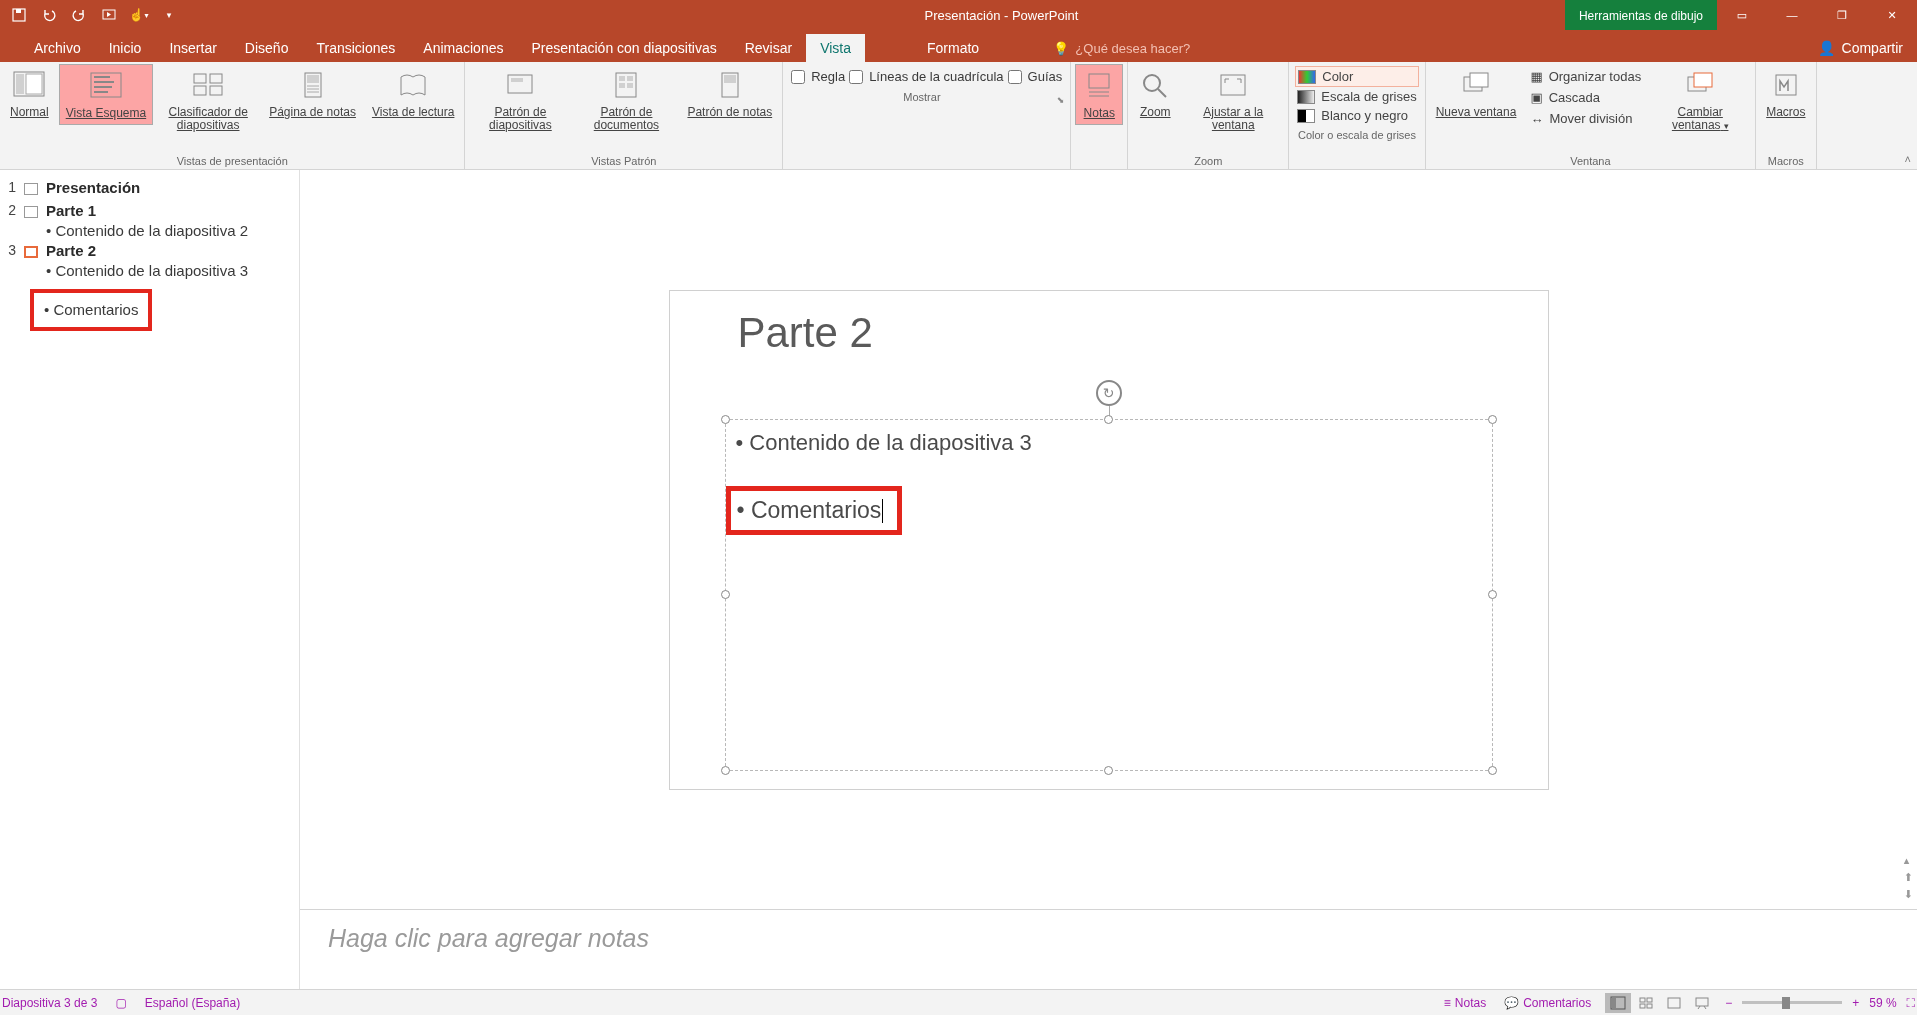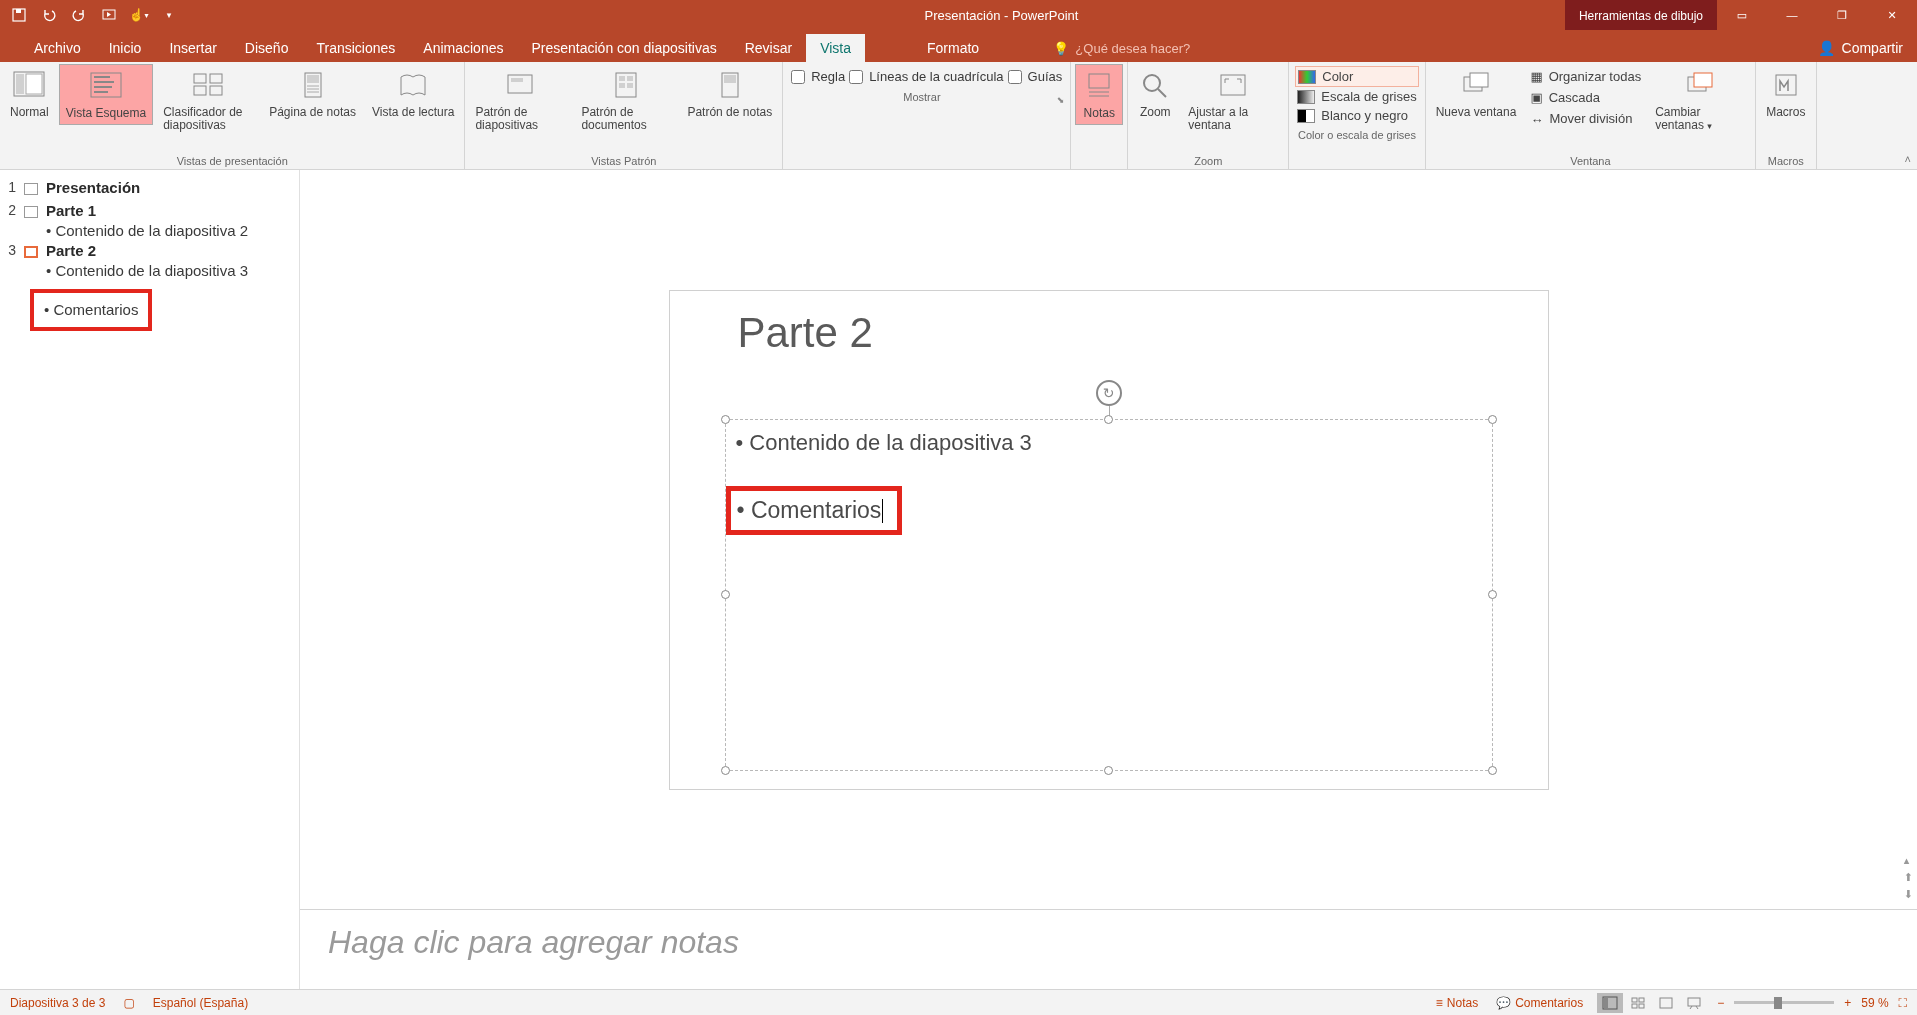--- a/index.html
+++ b/index.html
@@ -3,41 +3,41 @@
 <meta charset="utf-8">
 <style>
 * { margin: 0; padding: 0; box-sizing: border-box; font-family: 'Segoe UI', Tahoma, sans-serif; }
 body { width: 1917px; height: 1015px; background: #fff; overflow: hidden; display: flex; flex-direction: column; }
 
 
 .titlebar { height: 30px; background: #b7472a; display: flex; align-items: center; color: #fff; font-size: 12px; }
 .qat { display: flex; align-items: center; gap: 12px; padding-left: 10px; height: 100%; }
 .qat-item { width: 18px; height: 18px; display: flex; align-items: center; justify-content: center; cursor: pointer; }
 .title-text { flex: 1; text-align: center; font-size: 13px; }
-.tools-tab { background: #7f1d1d; padding: 4px 14px; font-size: 12px; align-self: flex-start; height: 32px; display: flex; align-items: center; margin-left: -260px; }
+.tools-tab { background: #15803d; padding: 4px 14px; font-size: 12px; align-self: flex-start; height: 32px; display: flex; align-items: center; margin-left: -260px; }
 .win-controls { display: flex; gap: 0; }
 .win-btn { width: 50px; height: 30px; display: flex; align-items: center; justify-content: center; cursor: pointer; font-size: 11px; }
 
 
 .tabbar { height: 32px; background: #b7472a; display: flex; align-items: flex-end; padding-left: 20px; }
 .tab { padding: 6px 14px; color: #fff; font-size: 14px; cursor: pointer; }
 .tab.active { background: #f3f3f3; color: #0f766e; }
 .tab-format { margin-left: 48px; color: #fff; }
 .tell-me { display: flex; align-items: center; color: #f3c0b3; font-size: 13px; margin-left: 60px; padding-bottom: 6px; gap: 6px; }
 .share-btn { margin-left: auto; color: #fff; padding: 6px 14px; display: flex; align-items: center; gap: 6px; font-size: 14px; }
 
 
 .ribbon { height: 108px; background: #f3f3f3; border-bottom: 1px solid #d4d4d4; display: flex; position: relative; }
 .ribbon-group { border-right: 1px solid #d4d4d4; display: flex; flex-direction: column; padding: 2px 4px 0 4px; }
 .ribbon-group-content { flex: 1; display: flex; align-items: flex-start; gap: 4px; }
 .ribbon-group-label { text-align: center; font-size: 11px; color: #666; padding: 2px 0; }
 .ribbon-btn-large { display: flex; flex-direction: column; align-items: center; padding: 4px 6px; cursor: pointer; gap: 4px; }
 .ribbon-btn-large.active { background: #fca5a5; border: 1px solid #aaa; }
 .ribbon-icon { width: 34px; height: 34px; display: flex; align-items: center; justify-content: center; font-size: 22px; }
-.ribbon-btn-label { font-size: 12px; color: #444; line-height: 1.1; max-width: 90px; }
+.ribbon-btn-label { font-size: 12px; color: #444; text-align: center; line-height: 1.1; max-width: 90px; text-decoration: underline; }
 .ribbon-check { display: flex; align-items: center; gap: 6px; font-size: 13px; color: #3a3a3a; padding: 3px 2px; cursor: pointer; }
 .ribbon-check input { width: 14px; height: 14px; }
 .ribbon-checks { display: flex; flex-direction: row; padding: 2px; }
 .color-row { display: flex; align-items: center; gap: 6px; font-size: 13px; color: #444; padding: 2px 2px; cursor: pointer; }
 .color-sw { width: 18px; height: 14px; border: 1px solid #888; }
 .color-row.active { background: #fdeee8; border: 1px solid #f3b19d; }
 .ribbon-side-list { display: flex; flex-direction: column; padding: 2px; }
 .side-item { display: flex; align-items: center; gap: 6px; font-size: 13px; color: #444; padding: 3px 2px; cursor: pointer; }
 .collapse-btn { position: absolute; right: 6px; bottom: 4px; font-size: 11px; color: #777; cursor: pointer; }
 .dlg-launcher { font-size: 9px; color: #888; align-self: flex-end; cursor: pointer; padding-right: 2px; }
@@ -62,24 +62,24 @@
 .bullet-line { font-size: 22px; color: #4a4a4a; padding: 4px 0; }
 .bullet-line::before { content: "• "; }
 .bullet-hl { display: inline-block; border: 5px solid #e3261d; padding: 6px 14px 6px 6px; margin-top: 26px; margin-left: -10px; }
 .bullet-hl-text { font-size: 23px; color: #4a4a4a; }
 .bullet-hl-text::before { content: "• "; }
 .text-cursor { display: inline-block; width: 1px; height: 24px; background: #000; vertical-align: middle; margin-left: 1px; }
 .handle { position: absolute; width: 9px; height: 9px; border: 1px solid #888; border-radius: 50%; background: #fff; }
 .rotate-handle { position: absolute; top: -40px; left: 50%; transform: translateX(-50%); width: 26px; height: 26px; border: 2px solid #888; border-radius: 50%; display: flex; align-items: center; justify-content: center; font-size: 14px; color: #888; }
 .rotate-line { position: absolute; top: -14px; left: 50%; width: 1px; height: 14px; background: #aaa; }
 
-.notes-pane { border-top: 1px solid #d4d4d4; height: 80px; padding: 14px 28px; font-size: 32px; color: #9a9a9a; font-style: italic; cursor: text; }
-
-
-.statusbar { height: 26px; background: #f3f3f3; border-top: 1px solid #d4d4d4; display: flex; align-items: center; padding: 0 10px; font-size: 12px; color: #c2410c; gap: 18px; }
+.notes-pane { border-top: 1px solid #d4d4d4; height: 80px; padding: 14px 28px; font-size: 25px; color: #9a9a9a; font-style: italic; cursor: text; }
+
+
+.statusbar { height: 26px; background: #f3f3f3; border-top: 1px solid #d4d4d4; display: flex; align-items: center; padding: 0 2px; font-size: 12px; color: #a21caf; gap: 18px; }
 .status-right { margin-left: auto; display: flex; align-items: center; gap: 10px; }
 .status-btn { display: flex; align-items: center; gap: 4px; cursor: pointer; padding: 2px 4px; }
 .view-btns { display: flex; gap: 2px; }
 .view-btn { width: 26px; height: 20px; border: 1px solid transparent; display: flex; align-items: center; justify-content: center; cursor: pointer; }
 .view-btn.active { background: #bababa; }
 .zoom-slider { width: 100px; height: 3px; background: #c0c0c0; position: relative; }
 .zoom-thumb { position: absolute; top: -4px; left: 40px; width: 8px; height: 12px; background: #888; }
 
 svg { display: block; }
 .scroll-chevrons { position: absolute; right: 4px; bottom: 8px; display: flex; flex-direction: column; gap: 4px; font-size: 11px; color: #999; }

